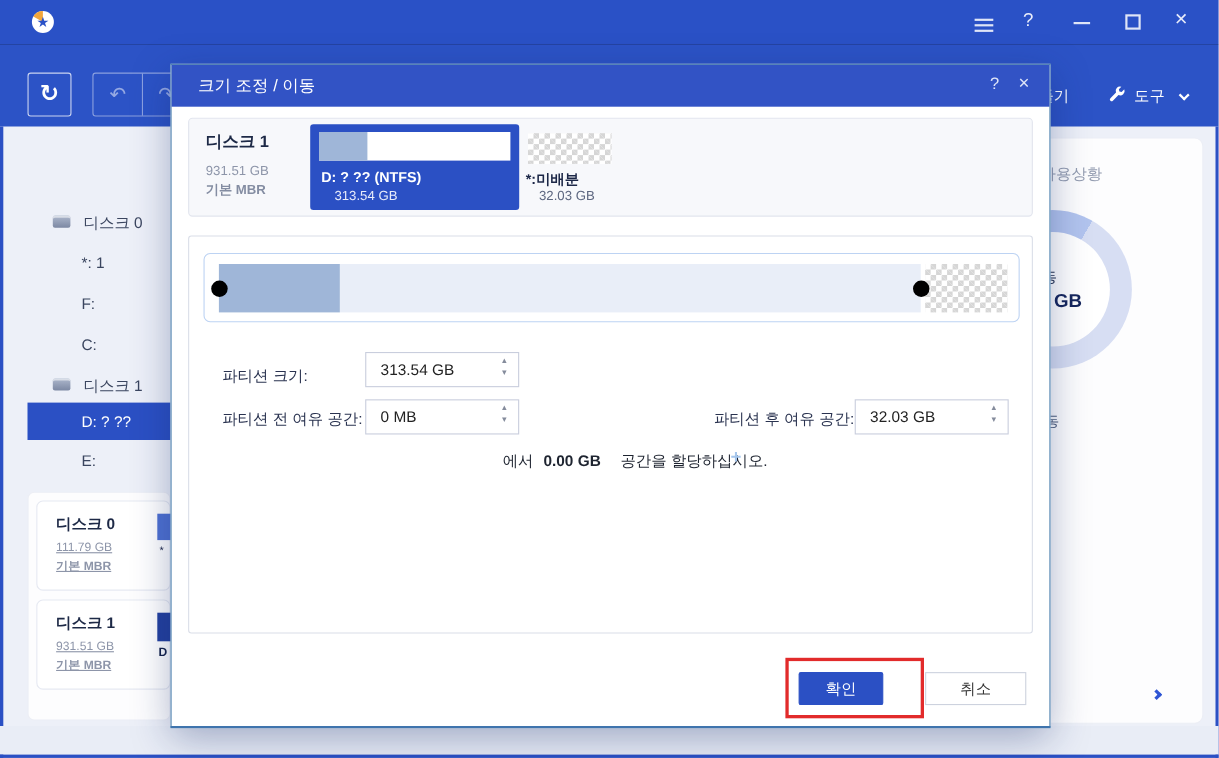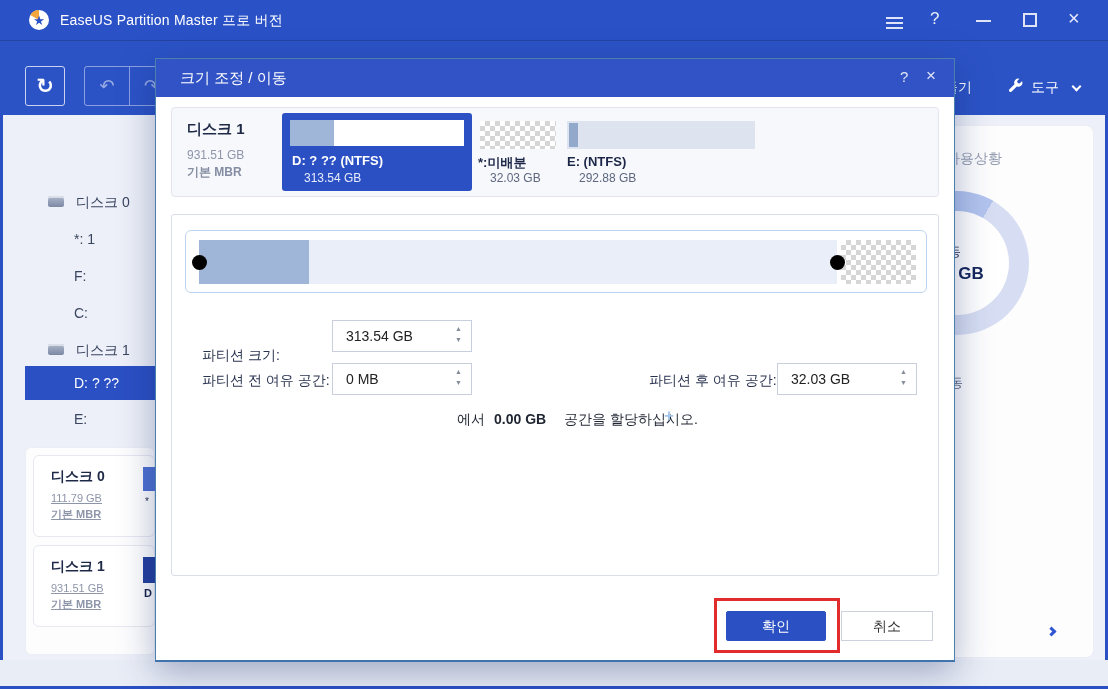--- a/index.html
+++ b/index.html
@@ -77,21 +77,20 @@
 <body>
 
 <div id="app">
 
   <div class="abs titlebar">
     <svg class="abs" style="left:28px;top:9px" width="22" height="22" viewBox="0 0 22 22">
       <circle cx="11" cy="11" r="10" fill="#ffffff"></circle>
       <path d="M11 1 A10 10 0 0 0 2.3 6 L11 11 Z" fill="#f2a63b"></path>
       <text x="11" y="15.5" font-size="13" text-anchor="middle" fill="#2a51c6">★</text>
     </svg>
-    <div class="abs title-text">EaseUS Partition Master 프로 버전</div>
     <div class="abs hamburger" style="left:886px;top:14px">
         <span></span>
         <span></span>
         <span></span>
       </div>
     <div class="abs winctl" style="left:930px;top:9px;font-size:17px">?</div>
     <div class="abs minbar" style="left:976px;top:20px"></div>
     <div class="abs maxbox" style="left:1023px;top:13px"></div>
     <div class="abs winctl" style="left:1068px;top:7px;font-size:20px">×</div>
   </div>
@@ -182,43 +181,36 @@
         <div class="abs" style="left:10px;top:40px;font-size:13px;font-weight:bold;color:#fff">D: ? ?? (NTFS)</div>
         <div class="abs" style="left:22px;top:58px;font-size:12px;color:#e8ecfa">313.54 GB</div>
       </div>
 
       <div class="abs" style="left:306px;top:5px;width:80px;height:80px">
         <div class="abs checker" style="left:2px;top:8px;width:76px;height:28px"></div>
         <div class="abs blk-label" style="left:0px;top:41px">*:미배분</div>
         <div class="abs blk-size" style="left:12px;top:58px">32.03 GB</div>
       </div>
 
-      <div class="abs" style="left:395px;top:5px;width:190px;height:80px">
-        <div class="abs bar" style="left:0;top:8px;width:188px">
-          <span class="accent" style="background:#93a9cc"></span>
-        </div>
-        <div class="abs blk-label" style="left:0px;top:41px">E: (NTFS)</div>
-        <div class="abs blk-size" style="left:12px;top:58px">292.88 GB</div>
-      </div>
 
     </div>
 
     <div class="abs inner-panel">
 
       <div class="abs slider-box">
         <div class="abs" style="left:7px;top:9px;width:728px;height:44px">
           <div class="abs" style="left:6px;top:0;width:110px;height:44px;background:#9fb6d8"></div>
           <div class="abs" style="left:116px;top:0;width:528px;height:44px;background:#e9eef8"></div>
           <div class="abs checker" style="left:648px;top:0;width:75px;height:44px"></div>
           <div class="abs handle" style="left:-1px;top:15px"></div>
           <div class="abs handle" style="left:637px;top:15px"></div>
         </div>
       </div>
 
-      <div class="abs fld-label" style="left:30px;top:132px">파티션 크기:</div>
+      <div class="abs fld-label" style="left:30px;top:118px">파티션 크기:</div>
       <div class="abs spinbox" style="left:160px;top:105px">
         <span class="val">313.54 GB</span>
         <span class="spin">
             <span>▲</span>
             <span>▼</span>
           </span>
       </div>
 
       <div class="abs fld-label" style="left:30px;top:157px">파티션 전 여유 공간:</div>
       <div class="abs spinbox" style="left:160px;top:148px">
@@ -236,18 +228,18 @@
             <span>▼</span>
           </span>
       </div>
 
       <span class="abs sentence" style="left:285px;top:196px">에서</span>
       <span class="abs sentence" style="left:322px;top:196px;font-weight:bold">0.00 GB</span>
       <span class="abs sentence" style="left:392px;top:196px">공간을 할당하십시오.</span>
       <span class="abs" style="left:492px;top:191px;font-size:17px;font-weight:bold;color:#a5c6ec">+</span>
     </div>
 
-    <div class="abs btn primary" style="left:570px;top:552px;width:100px">확인</div>
+    <div class="abs btn primary" style="left:570px;top:552px;width:77px">확인</div>
     <div class="abs btn secondary" style="left:685px;top:552px;width:92px">취소</div>
     <div class="abs red-annot" style="left:558px;top:539px;width:126px;height:55px"></div>
   </div>
 
 </div>
 
 </body></html>

